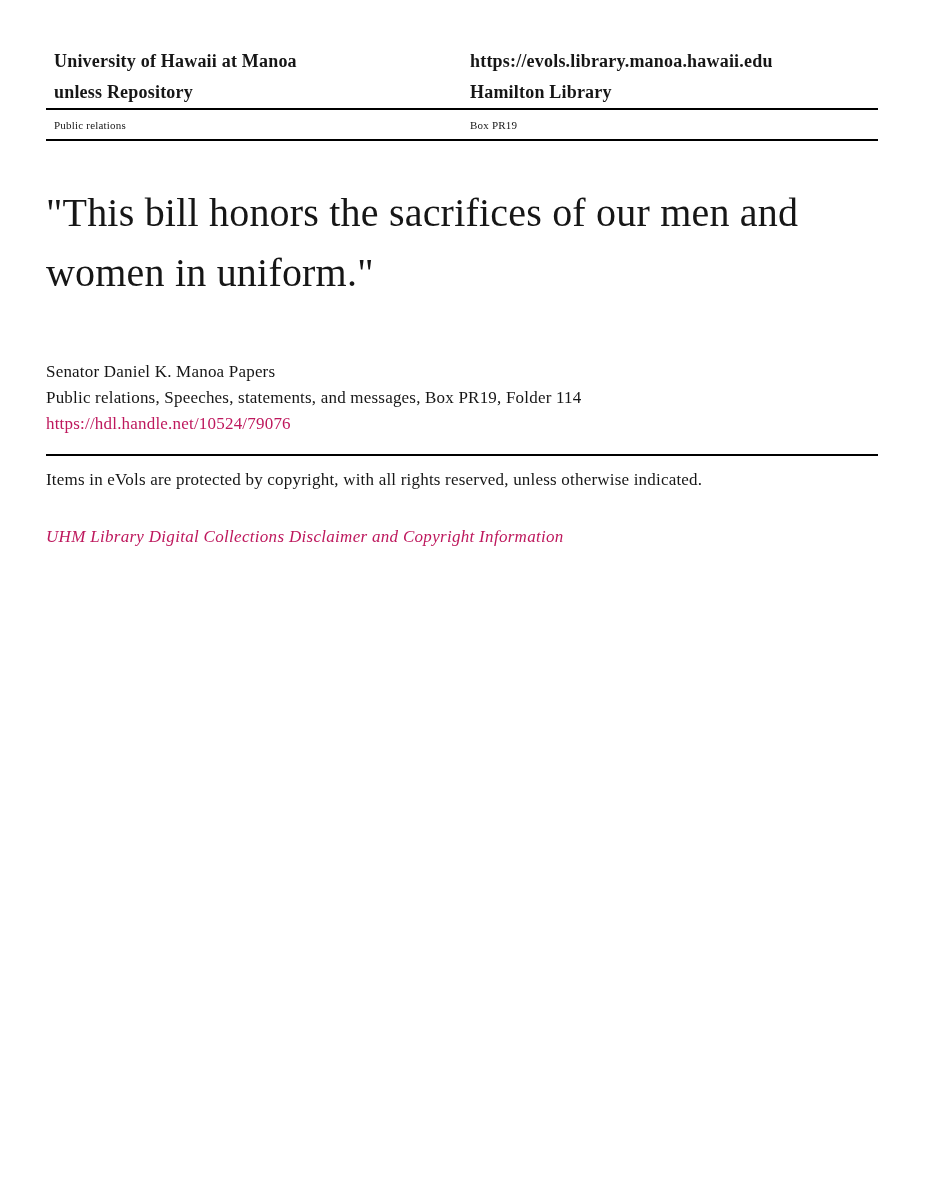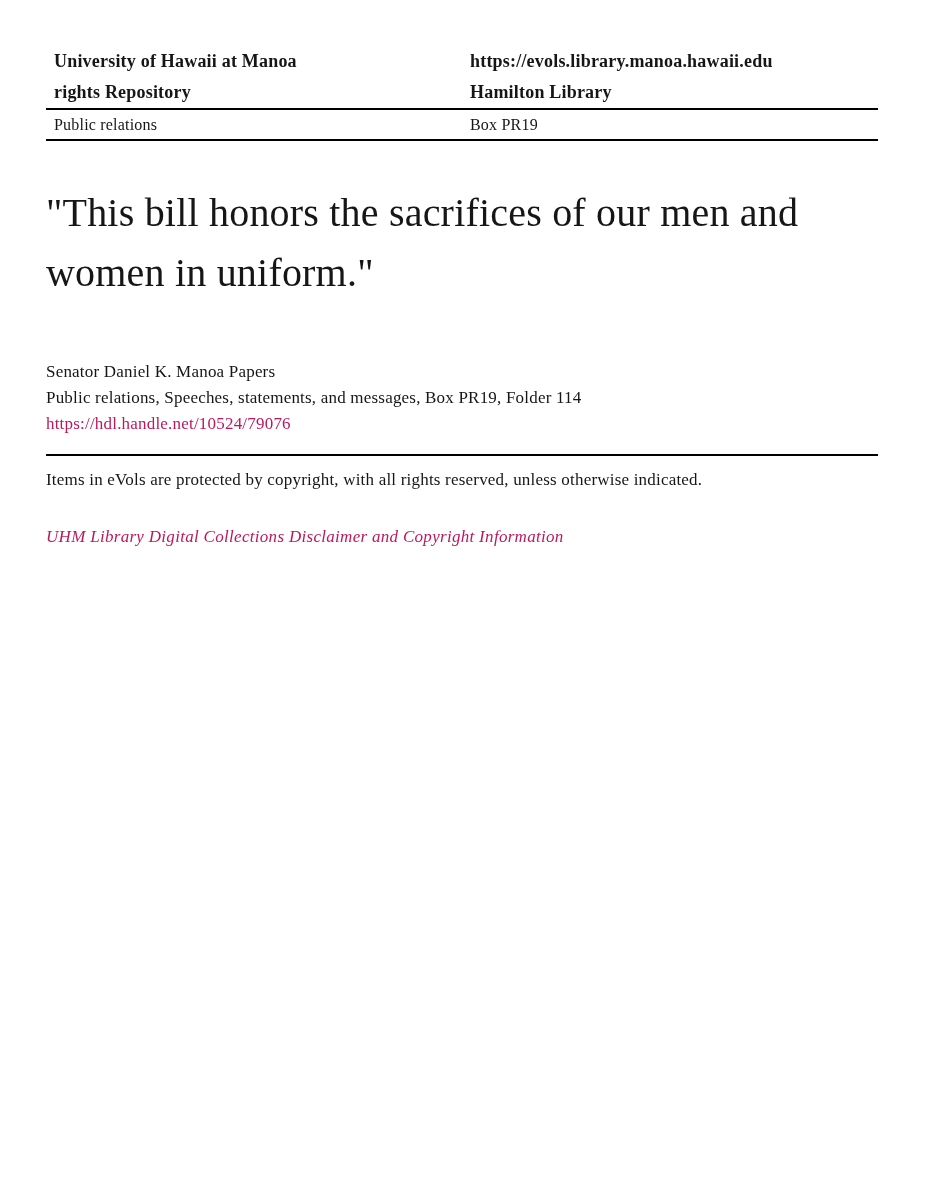--- a/index.html
+++ b/index.html
@@ -37,21 +37,21 @@
     white-space: nowrap;
   }
   .meta-grid {
     display: grid;
     grid-template-columns: 416px 1fr;
     border-bottom: 2px solid #000;
     padding: 5px 0 4px;
   }
   .meta-cell {
     padding-left: 8px;
-    font-size: 16px;
+    font-size: 11px;
     line-height: 20px;
     letter-spacing: 0.2px;
     white-space: nowrap;
   }
 
   
   .doc-title {
     margin-top: 42px;
     max-width: 775px;
     font-size: 40px;
@@ -97,21 +97,21 @@
 </style>
 </head>
 <body>
 
 <div class="page">
   <div class="content">
 
     <div class="header-grid">
       <div class="header-cell">
         <div class="header-line">University of Hawaii at Manoa</div>
-        <div class="header-line">rights Repository</div>
+        <div class="header-line">unless Repository</div>
       </div>
       <div class="header-cell">
         <div class="header-line">https://evols.library.manoa.hawaii.edu</div>
         <div class="header-line">Hamilton Library</div>
       </div>
     </div>
 
     <div class="meta-grid">
       <div class="meta-cell">Public relations</div>
       <div class="meta-cell">Box PR19</div>

